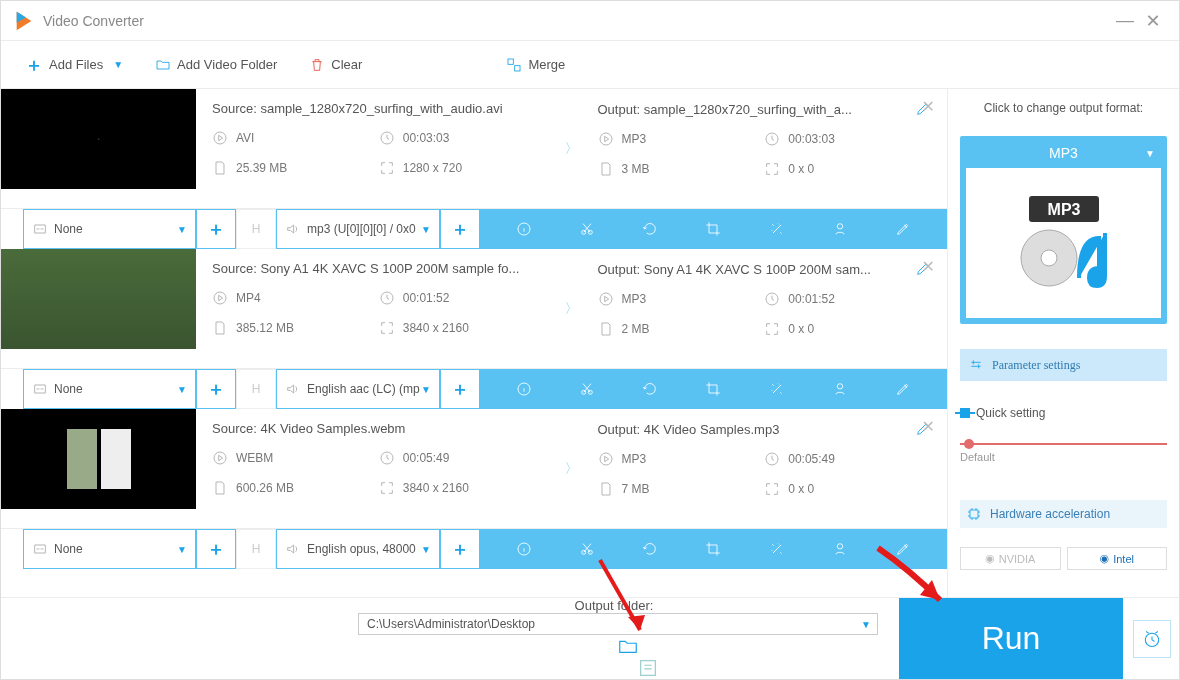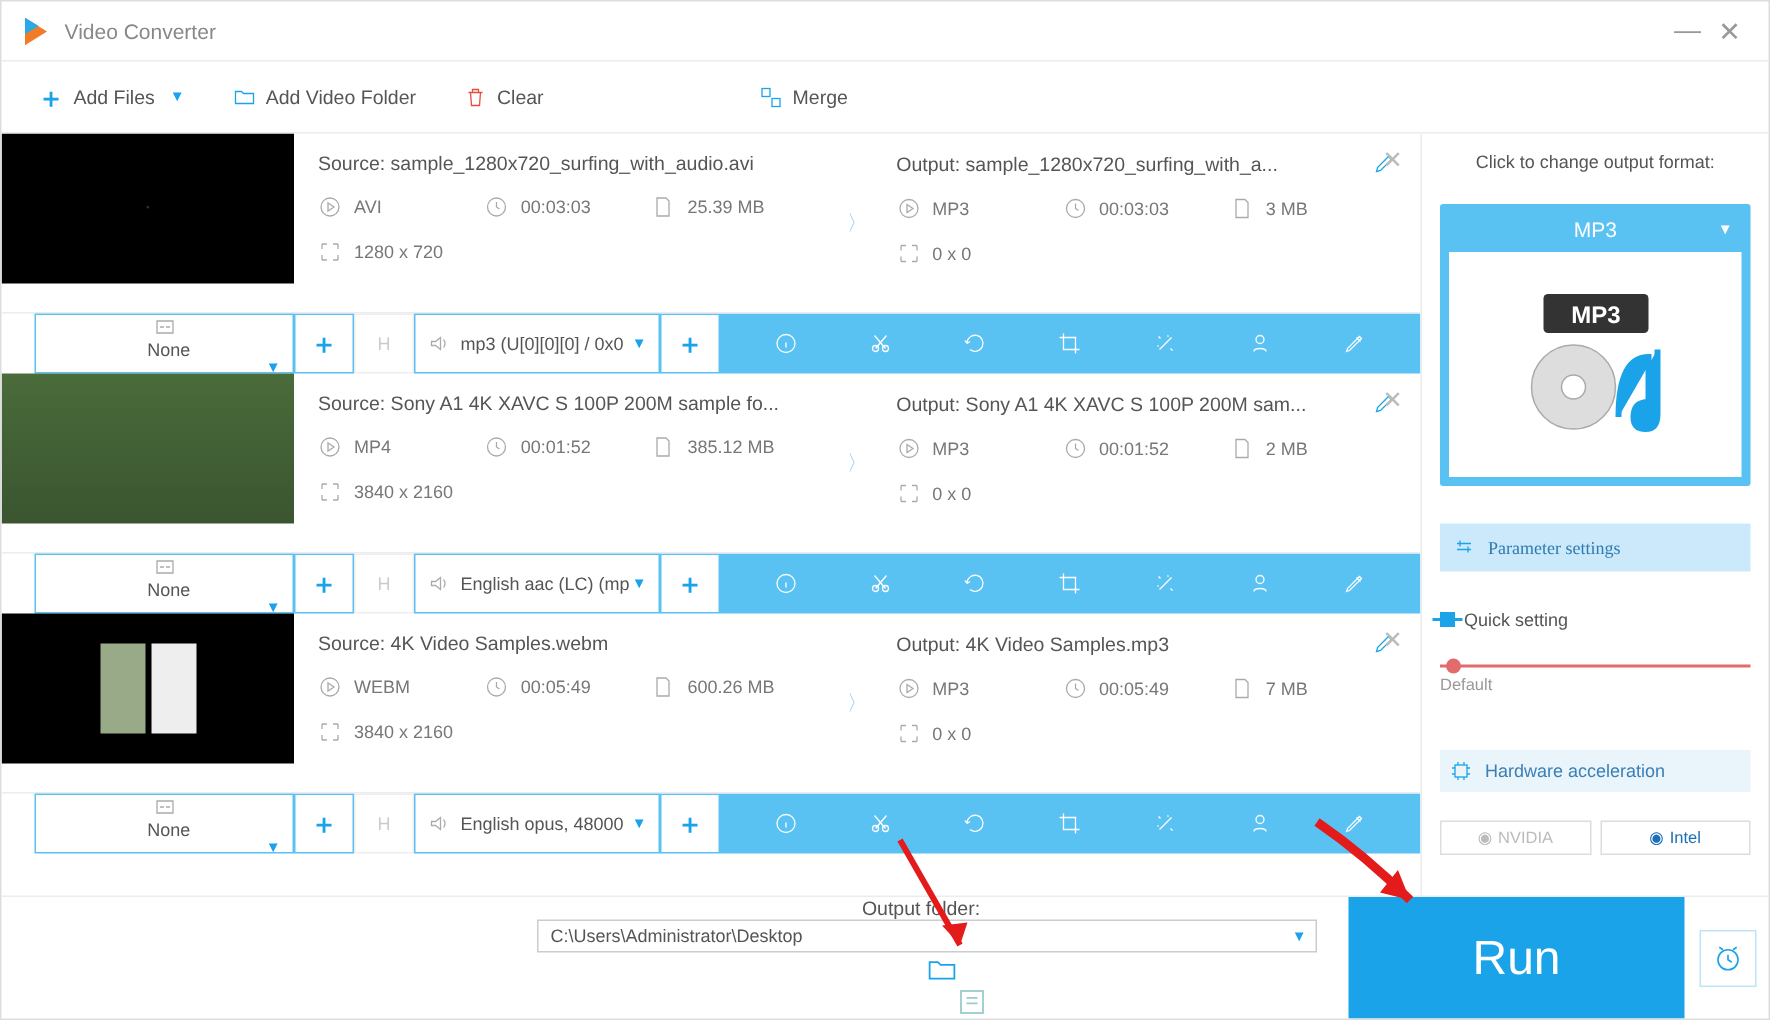--- a/index.html
+++ b/index.html
@@ -23,28 +23,28 @@
 .list { flex: 1; overflow-y: auto; }
 .right-panel { width: 232px; border-left: 1px solid #ececec; padding: 12px; display: flex; flex-direction: column; gap: 13px; }
 
 
 .filerow { display: flex; height: 120px; border-bottom: 1px solid #ececec; position: relative; }
 .thumb { width: 195px; height: 100px; background: #000; margin: 0; flex-shrink: 0; display:flex;align-items:center;justify-content:center;}
 .source-col { flex: 1; padding: 12px 16px; position: relative; }
 .output-col { flex: 1; padding: 12px 16px; position: relative; }
 .arrow-div { width: 20px; display: flex; align-items: center; justify-content: center; }
 .row-head { font-size: 13px; color: #555; margin-bottom: 14px; white-space: nowrap; overflow: hidden; text-overflow: ellipsis; display:flex; align-items:center; gap:8px;}
-.meta { display: grid; grid-template-columns: 1fr 1fr 1fr; row-gap: 14px; }
+.meta { display: grid; grid-template-columns: 1fr 1fr; row-gap: 14px; }
 .meta-item { display: flex; align-items: center; gap: 8px; color: #777; font-size: 12px; }
 .close-x { position: absolute; right: 12px; top: 8px; color: #bbb; font-size: 16px; cursor:pointer; }
 
 
 .optbar { height: 40px; display: flex; align-items: stretch; }
 .optbar .sel { background: #fff; border: 1px solid #59c2f3; display: flex; align-items: center; padding: 0 8px; color: #555; position: relative; }
-.sub-sel { width: 173px; margin-left: 22px; flex-direction: column; }
+.sub-sel { width: 173px; margin-left: 22px; }
 .aud-sel { width: 164px; }
 .optbar .sel .caret-d { color: #1ba3ea; margin-left: auto; font-size: 10px; }
 .sq-btn { width: 40px; background: #fff; border: 1px solid #59c2f3; display: flex; align-items: center; justify-content: center; color: #1ba3ea; font-size: 18px; font-weight: bold; }
 .h-btn { width: 40px; background:#fff; border:1px solid #eee; display:flex;align-items:center;justify-content:center;color:#ccc;}
 .icon-bar { flex: 1; background: #59c2f3; display: flex; align-items: center; justify-content: space-around; padding: 0 12px; }
 .icon-bar .ib { color: #fff; width: 24px; height: 24px; display: flex; align-items: center; justify-content: center; }
 
 
 .rp-title { text-align: center; color: #555; font-size: 12px; margin-bottom: 8px; }
 .fmt-box { background: #59c2f3; border-radius: 2px; padding: 6px; position: relative; }

